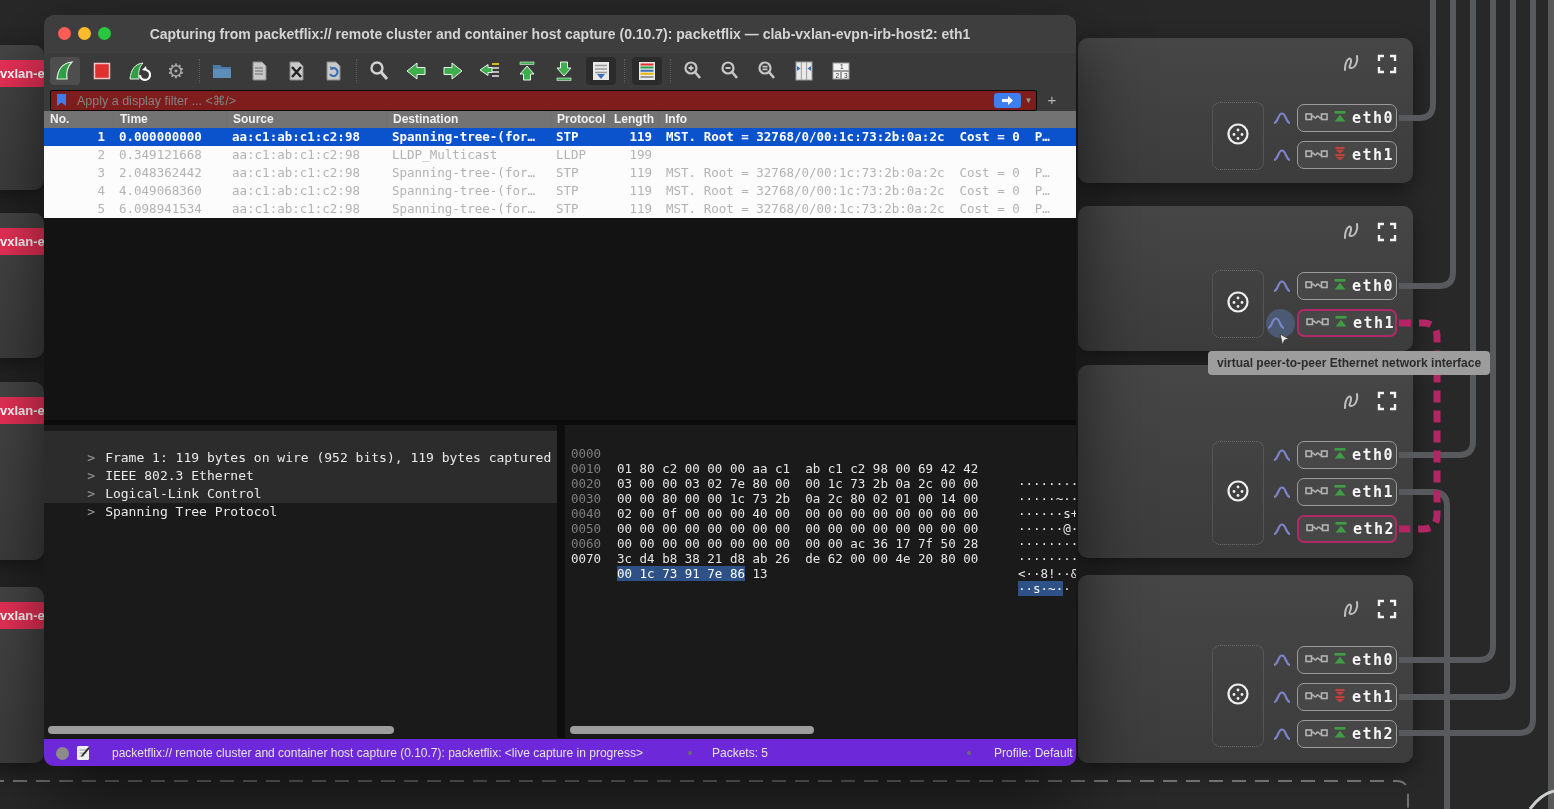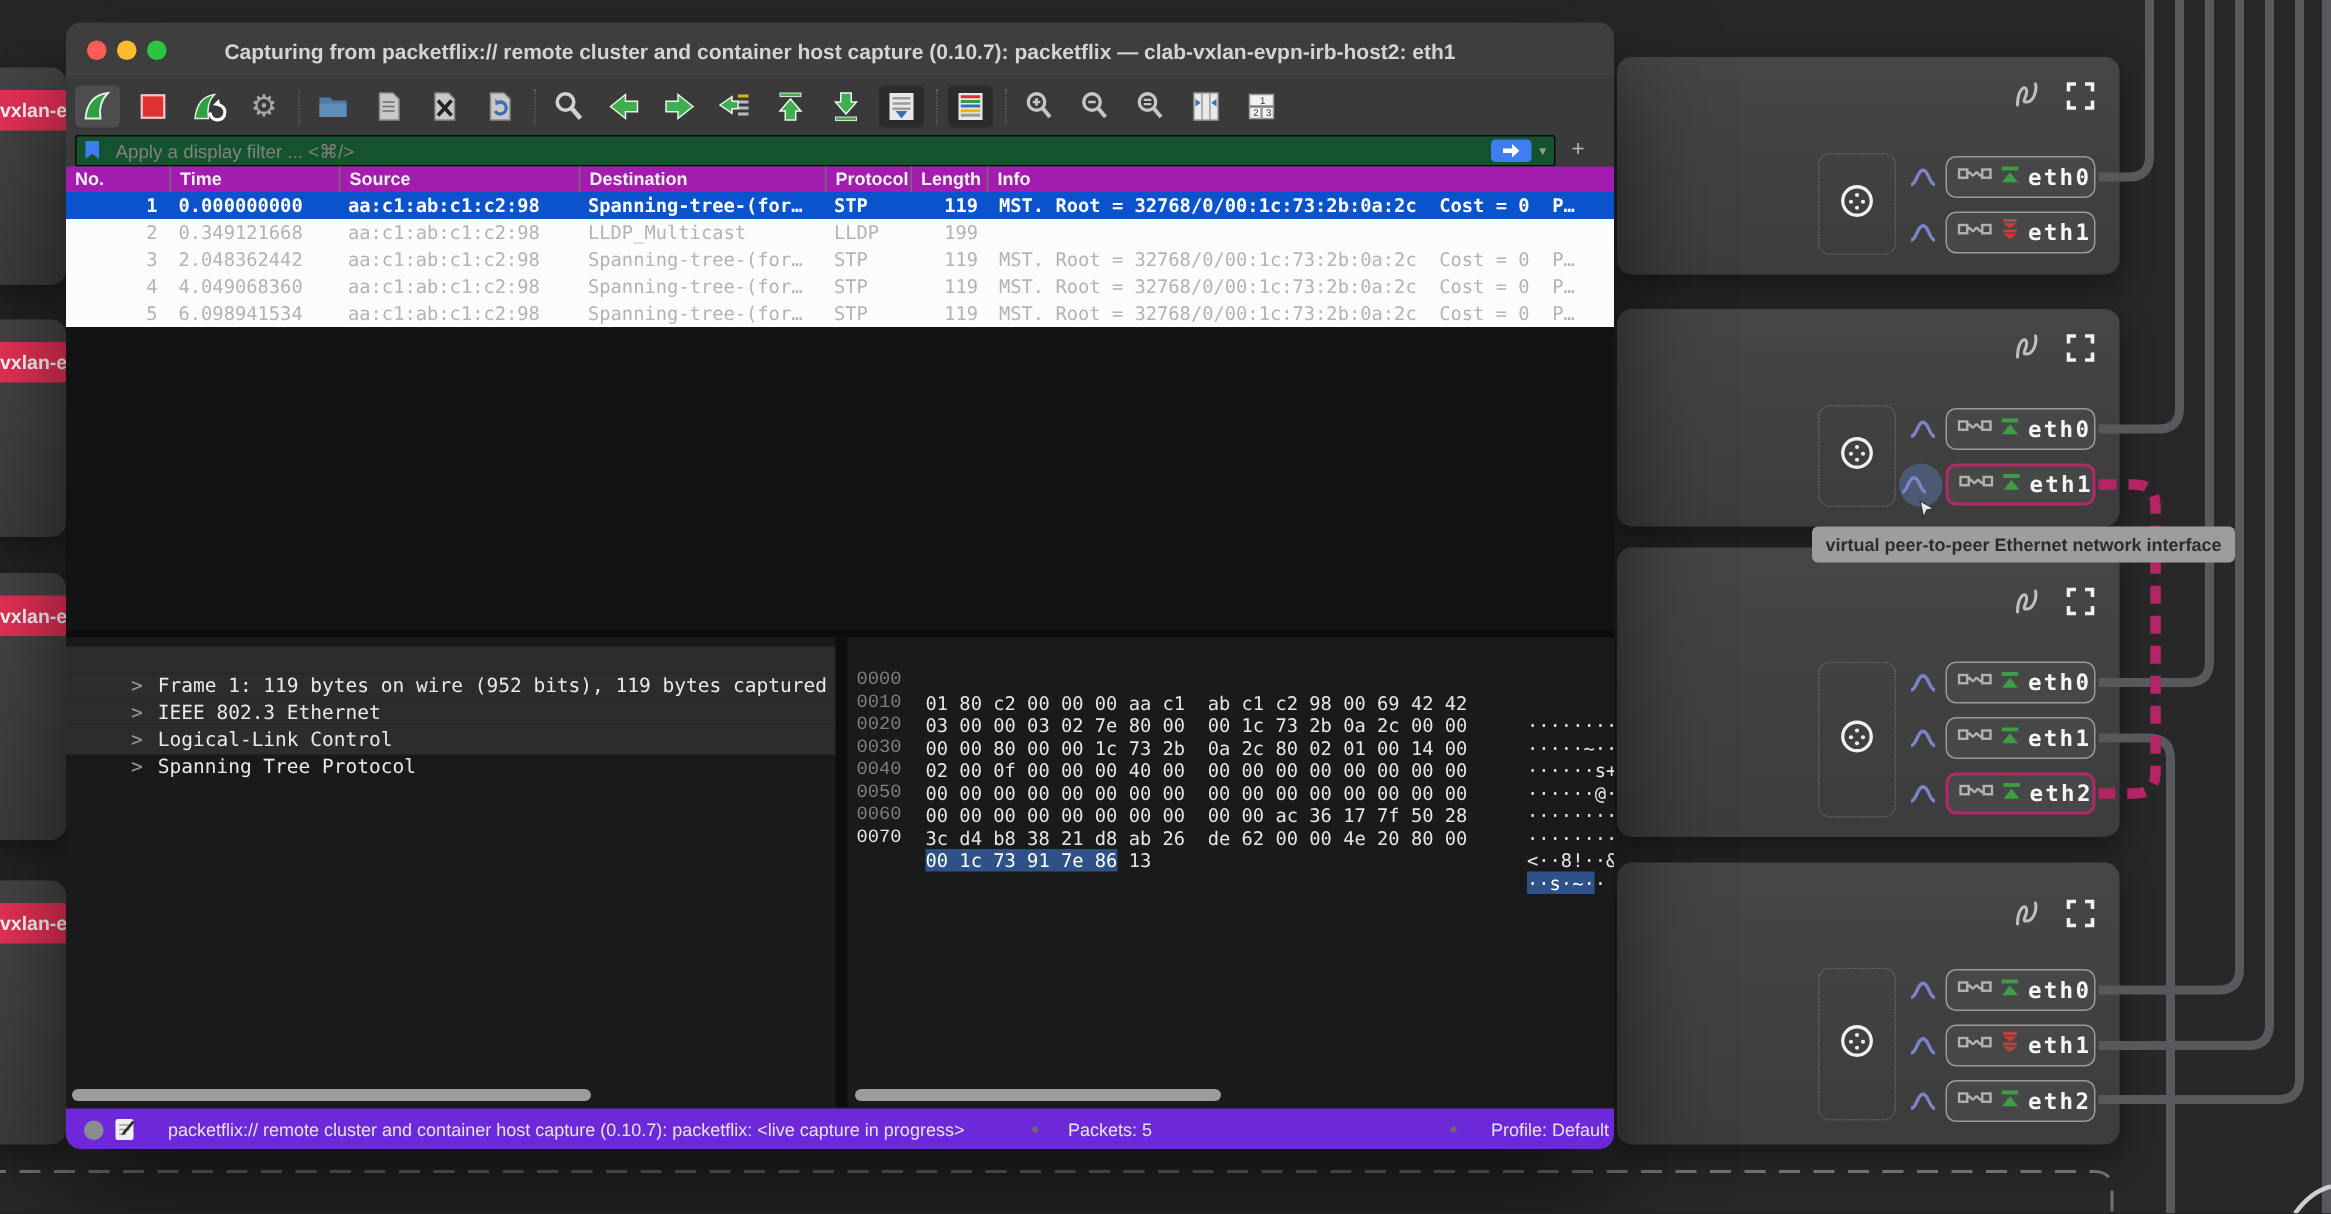--- a/index.html
+++ b/index.html
@@ -42,36 +42,36 @@
              text-align:center;color:#d4d4d4;font-size:14px;font-weight:bold;
              white-space:nowrap;overflow:hidden;}
   .toolbar{position:absolute;left:0;top:38px;width:100%;height:35px;background:#3a3a3a;
            display:flex;align-items:center;padding-left:6px;box-sizing:border-box;}
   .tbtn{width:30px;height:28px;border-radius:4px;display:flex;align-items:center;justify-content:center;
         margin-right:7px;flex:0 0 auto;}
   .tbtn.pressed{background:#4e4e4e;} .tbtn.toggled{background:#2b2b2b;}
   .tbtn .glyph{font-size:20px;color:#a8a8a8;line-height:1;}
   .tb-sep{width:1px;height:24px;border-left:1px dotted #5d5d5d;margin:0 6px 0 1px;flex:0 0 auto;}
   .filterbar{position:absolute;left:0;top:73px;width:100%;height:23px;background:#3a3a3a;}
-  .filter-field{position:absolute;left:6px;top:2px;width:985px;height:19px;background:#14532d;
+  .filter-field{position:absolute;left:6px;top:2px;width:985px;height:19px;background:#7f1d1d;
                 border:1px solid #0a0a0a;border-radius:2px;}
   .filter-field input{position:absolute;left:24px;top:0;width:760px;height:17px;background:transparent;
                 border:0;outline:none;color:#d0d0d0;font-size:12.5px;font-family:"Liberation Sans",sans-serif;}
   .filter-field input::placeholder{color:#828282;}
   .bookmark{position:absolute;left:5px;top:2px;}
   .apply-btn{position:absolute;right:15px;top:2px;width:27px;height:15px;background:#3f7ef0;
              border-radius:3px;display:flex;align-items:center;justify-content:center;}
   .apply-btn svg{display:block;}
   .filter-caret{position:absolute;right:2px;top:2px;width:11px;height:15px;color:#9a9a9a;font-size:8px;
              display:flex;align-items:center;justify-content:center;}
   .filter-plus{position:absolute;left:998px;top:2px;width:20px;height:19px;color:#b5b5b5;
              font-size:15px;line-height:19px;text-align:center;}
   
   .grid{display:grid;grid-template-columns:69px 113px 160px 164px 57px 51px 1fr;}
-  .plist-header{position:absolute;left:0;top:96px;width:100%;height:17px;background:#a21caf;
+  .plist-header{position:absolute;left:0;top:96px;width:100%;height:17px;background:#737373;
                 color:#f0f0f0;font-size:12px;font-weight:bold;line-height:17px;}
   .plist-header .hc{padding-left:6px;white-space:nowrap;overflow:hidden;border-left:1px solid #6f6f6f;}
   .plist-header .hc:first-child{border-left:none;}
   #packet-rows{position:absolute;left:0;top:113px;width:100%;}
   .p-row{height:18px;line-height:18px;font-family:"DejaVu Sans Mono",monospace;font-size:12.5px;
          background:#fcfcfc;color:#b3b3b3;white-space:pre;}
   .p-row.sel{background:#0a53cd;color:#fff;font-weight:bold;}
   .p-row .c{overflow:hidden;} .c.no{text-align:right;padding-right:8px;}
   .c.time,.c.src,.c.dst,.c.proto{padding-left:6px;} .c.len{text-align:right;padding-right:6px;}
   .c.info{padding-left:8px;}
@@ -81,21 +81,21 @@
   .panes{position:absolute;left:0;top:410px;width:100%;height:313px;background:#0d0d0d;}
   .pane{position:absolute;top:0;height:313px;background:#1a1a1a;overflow:hidden;}
   #detail-pane{left:0;width:513px;} #hex-pane{left:521px;width:511px;}
   .d-row{height:18px;line-height:18px;background:#2c2c2c;color:#e9e9e9;
          font-family:"DejaVu Sans Mono",monospace;font-size:13px;white-space:pre;}
   .d-rows{margin-top:6px;}
   .d-chev{color:#9a9a9a;padding:0 10px 0 12px;}
   .x-rows{margin-top:6px;}
   .x-row{position:relative;height:15px;line-height:15px;font-family:"DejaVu Sans Mono",monospace;
          font-size:12.5px;color:#e6e6e6;white-space:pre;}
-  .x-off{position:absolute;left:6px;color:#7f7f7f;font-family:Liberation Mono, monospace;} .x-row.selrow .x-off{color:#e8e8e8;}
+  .x-off{position:absolute;left:6px;color:#7f7f7f;} .x-row.selrow .x-off{color:#e8e8e8;}
   .x-bytes{position:absolute;left:52px;} .x-ascii{position:absolute;left:453px;}
   .hl{background:#2e5288;color:#fff;}
   .hsb{position:absolute;bottom:4px;height:8px;border-radius:4px;background:#9c9c9c;}
   
   .statusbar{position:absolute;left:0;top:723px;width:100%;height:28px;background:#6d28d9;
              border-top:1px solid #1a1a1a;color:#e4e4e4;font-size:12px;}
   .sb-dot{position:absolute;left:12px;top:8px;width:13px;height:13px;border-radius:50%;background:#8b8b8b;}
   .sb-note{position:absolute;left:32px;top:6px;}
   .sb-text{position:absolute;left:68px;top:0;line-height:28px;white-space:nowrap;}
   .sb-grip{position:absolute;top:12px;width:4px;height:4px;border-radius:50%;background:#6a6a6a;}

